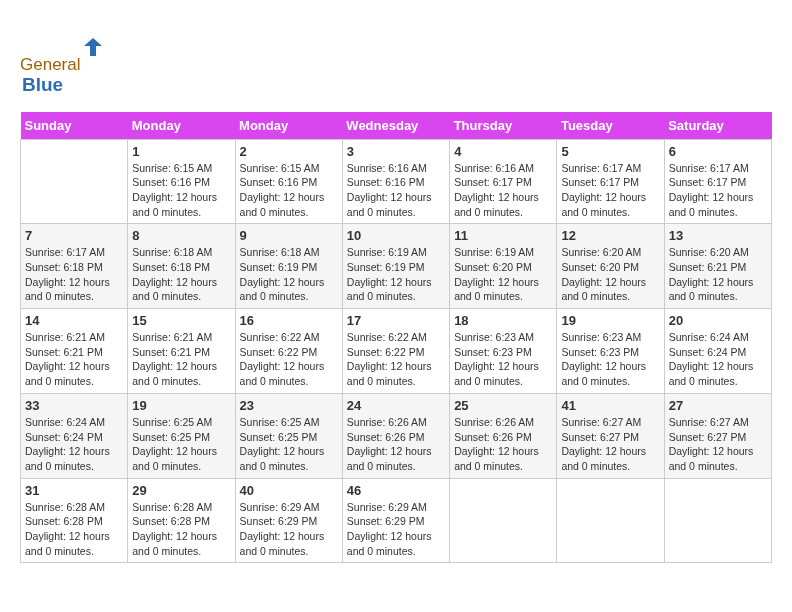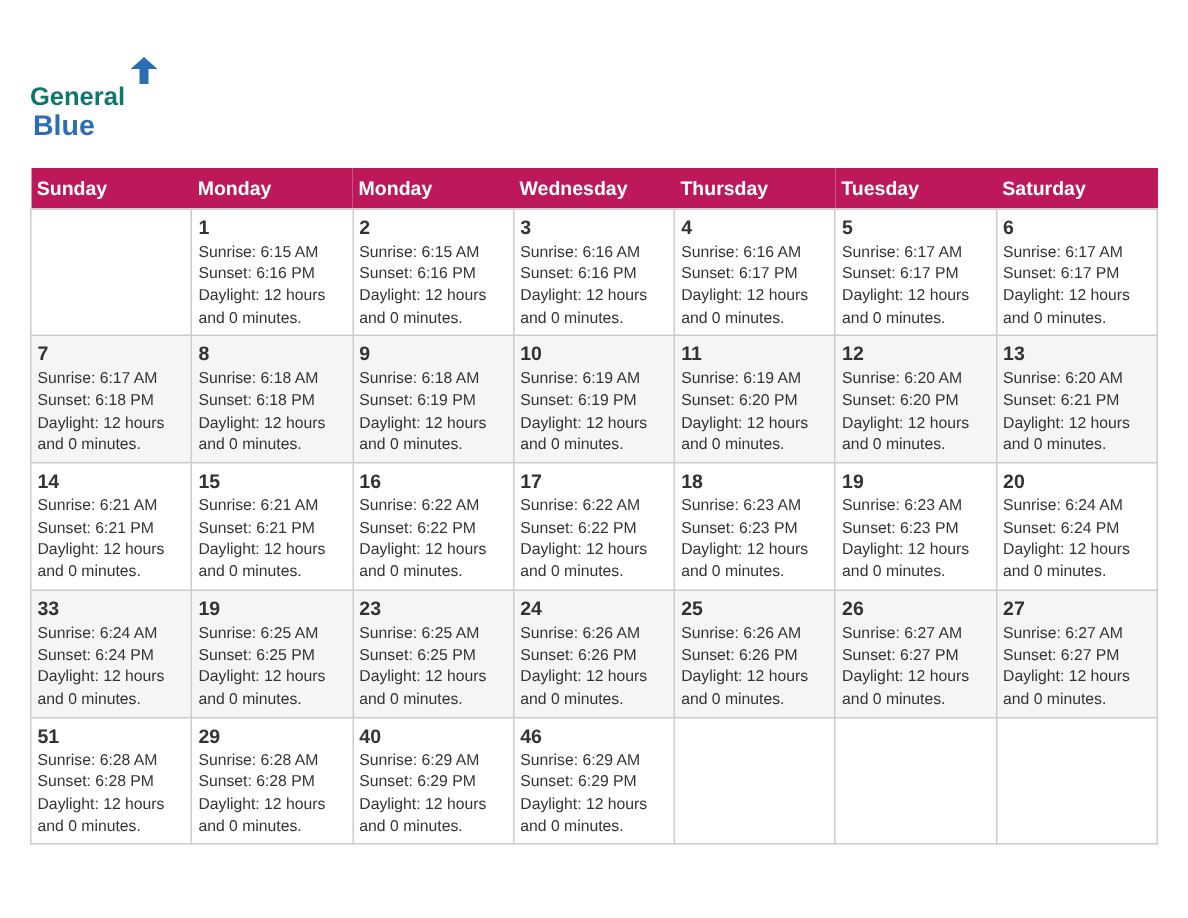--- a/index.html
+++ b/index.html
@@ -32,21 +32,21 @@
     .subtitle {
       font-size: 16px;
       color: #555;
     }
     .calendar-table {
       width: 100%;
       border-collapse: collapse;
       font-size: 11px;
     }
     .calendar-table th {
-      background-color: #be185d;
+      background-color: #d946ef;
       color: #fff;
       padding: 6px 4px;
       text-align: left;
       font-size: 13px;
       font-weight: bold;
     }
     .calendar-table td {
       border: 1px solid #ccc;
       vertical-align: top;
       padding: 4px;
@@ -72,21 +72,21 @@
       background-color: #fff;
     }
   </style>
 </head>
 <body>
 
 <div class="header-area">
   <div class="logo">
   <div style="display:flex; flex-direction:column; line-height:1.1;">
     <div style="display:flex; align-items:center; gap:2px;">
-      <span style="font-size:17px;font-weight:bold;color:#0f766e;margin-top:36px;">General</span>
+      <span style="font-size:17px;font-weight:normal;color:#a16207;margin-top:36px;">General</span>
       <svg width="22" height="22" viewBox="0 0 22 22">
         <polygon points="11,2 20,10 14,10 14,20 8,20 8,10 2,10" fill="#2e6db4"></polygon>
       </svg>
     </div>
     <span style="font-size:19px;font-weight:bold;color:#2e6db4;margin-left:2px;">Blue</span>
   </div>
 </div>
   <div class="title-area">
     <div class="main-title"></div>
     <div class="subtitle"></div>
@@ -208,31 +208,31 @@
         </td>
         <td>
           <div class="cell-day">24</div>
           <div class="cell-info">Sunrise: 6:26 AM<br>Sunset: 6:26 PM<br>Daylight: 12 hours and 0 minutes.</div>
         </td>
         <td>
           <div class="cell-day">25</div>
           <div class="cell-info">Sunrise: 6:26 AM<br>Sunset: 6:26 PM<br>Daylight: 12 hours and 0 minutes.</div>
         </td>
         <td>
-          <div class="cell-day">26</div>
+          <div class="cell-day">41</div>
           <div class="cell-info">Sunrise: 6:27 AM<br>Sunset: 6:27 PM<br>Daylight: 12 hours and 0 minutes.</div>
         </td>
         <td>
           <div class="cell-day">27</div>
           <div class="cell-info">Sunrise: 6:27 AM<br>Sunset: 6:27 PM<br>Daylight: 12 hours and 0 minutes.</div>
         </td>
       </tr>
       <tr class="row-white">
         <td>
-          <div class="cell-day">51</div>
+          <div class="cell-day">31</div>
           <div class="cell-info">Sunrise: 6:28 AM<br>Sunset: 6:28 PM<br>Daylight: 12 hours and 0 minutes.</div>
         </td>
         <td>
           <div class="cell-day">29</div>
           <div class="cell-info">Sunrise: 6:28 AM<br>Sunset: 6:28 PM<br>Daylight: 12 hours and 0 minutes.</div>
         </td>
         <td>
           <div class="cell-day">40</div>
           <div class="cell-info">Sunrise: 6:29 AM<br>Sunset: 6:29 PM<br>Daylight: 12 hours and 0 minutes.</div>
         </td>

